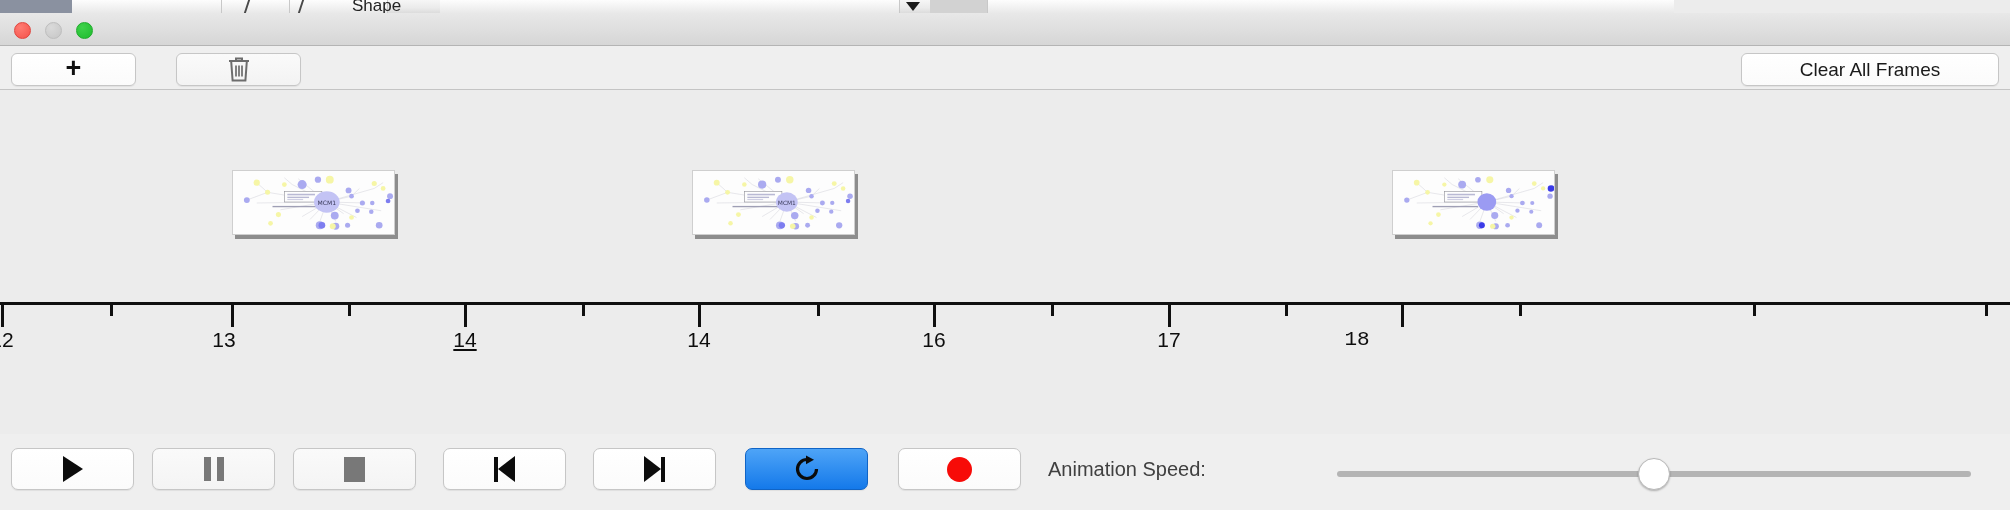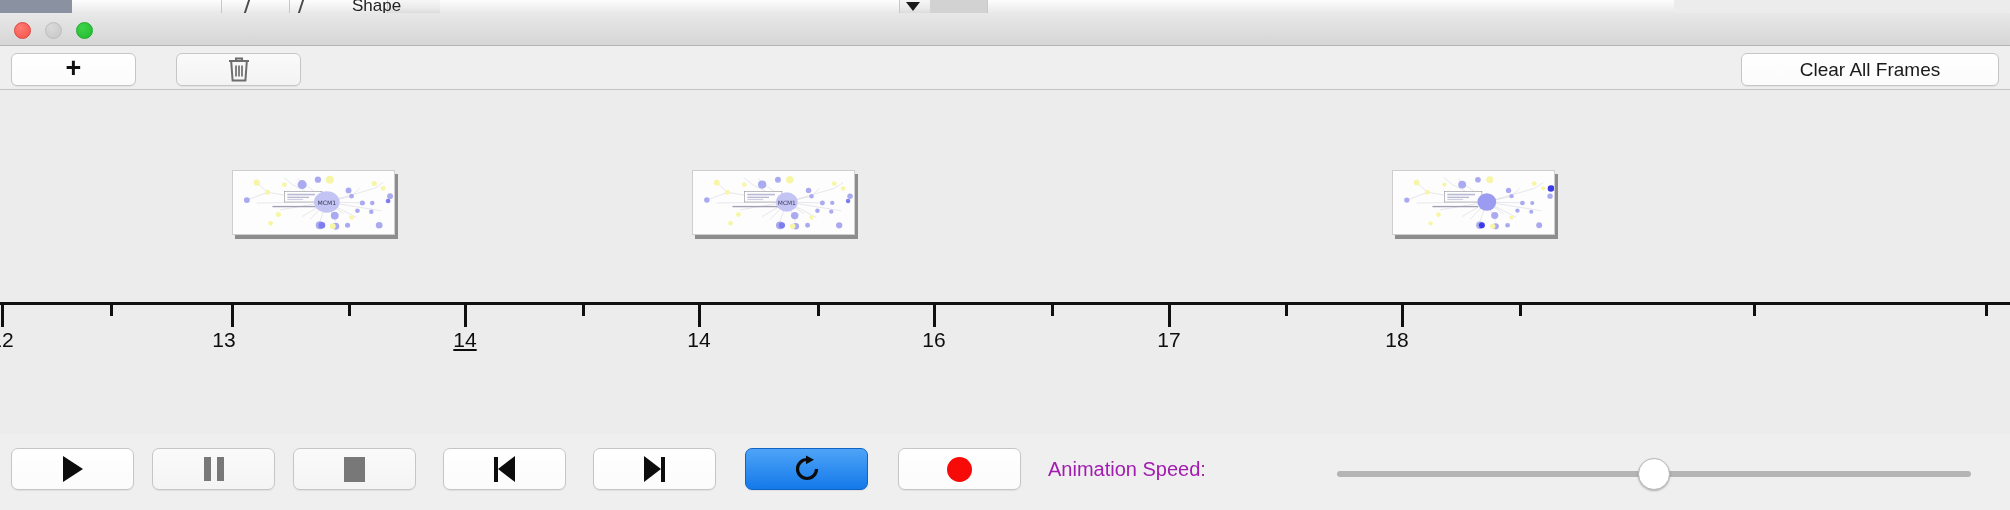--- a/index.html
+++ b/index.html
@@ -154,21 +154,21 @@
   .g-first { display:flex; align-items:center; }
   .g-first i { display:block; width:4px; height:25px; background:#0c0c0c; }
   .g-first u { display:block; width:0;height:0;border-right:17px solid #0c0c0c;border-top:13px solid transparent;border-bottom:13px solid transparent; }
   .g-last { display:flex; align-items:center; }
   .g-last u { display:block; width:0;height:0;border-left:17px solid #0c0c0c;border-top:13px solid transparent;border-bottom:13px solid transparent; }
   .g-last i { display:block; width:4px; height:25px; background:#0c0c0c; }
   .g-rec   { width:25px; height:25px; border-radius:50%; background:#f70b08; }
 
   #speed-label {
     position:absolute; left:1048px; top:24px;
-    font-size:20px; color:#a21caf;
+    font-size:20px; color:#404040;
   }
   #speed-slider { position:absolute; left:1337px; top:33px; width:634px; height:14px; }
   #speed-slider .track {
     position:absolute; left:0; top:4px; width:634px; height:6px;
     background:#b4b4b4; border-radius:3px;
   }
   #speed-slider .knob {
     position:absolute; top:-9px; left:301px; width:32px; height:32px;
     border-radius:50%; background:#ffffff; border:1px solid #b9b9b9;
     box-shadow:0 1px 2px rgba(0,0,0,.28);
@@ -400,21 +400,21 @@
     <div class="tick minor" style="left:1519px;"></div>
     <div class="tick minor" style="left:1753px;"></div>
     <div class="tick minor" style="left:1985px;"></div>
 
     <div class="tlabel" style="left:2px;">12</div>
     <div class="tlabel" style="left:224px;">13</div>
     <div class="tlabel" style="left:465px;text-decoration:underline;">14</div>
     <div class="tlabel" style="left:699px;">14</div>
     <div class="tlabel" style="left:934px;">16</div>
     <div class="tlabel" style="left:1169px;">17</div>
-    <div class="tlabel" style="left:1397px;">18</div>
+    <div class="tlabel" style="left:1357px;font-family:Liberation Mono, monospace;">18</div>
   </div>
 
 
   <div id="hscroll">
     <div class="thumb"></div>
   </div>
 </div>
 
 <div id="playbar">
 

